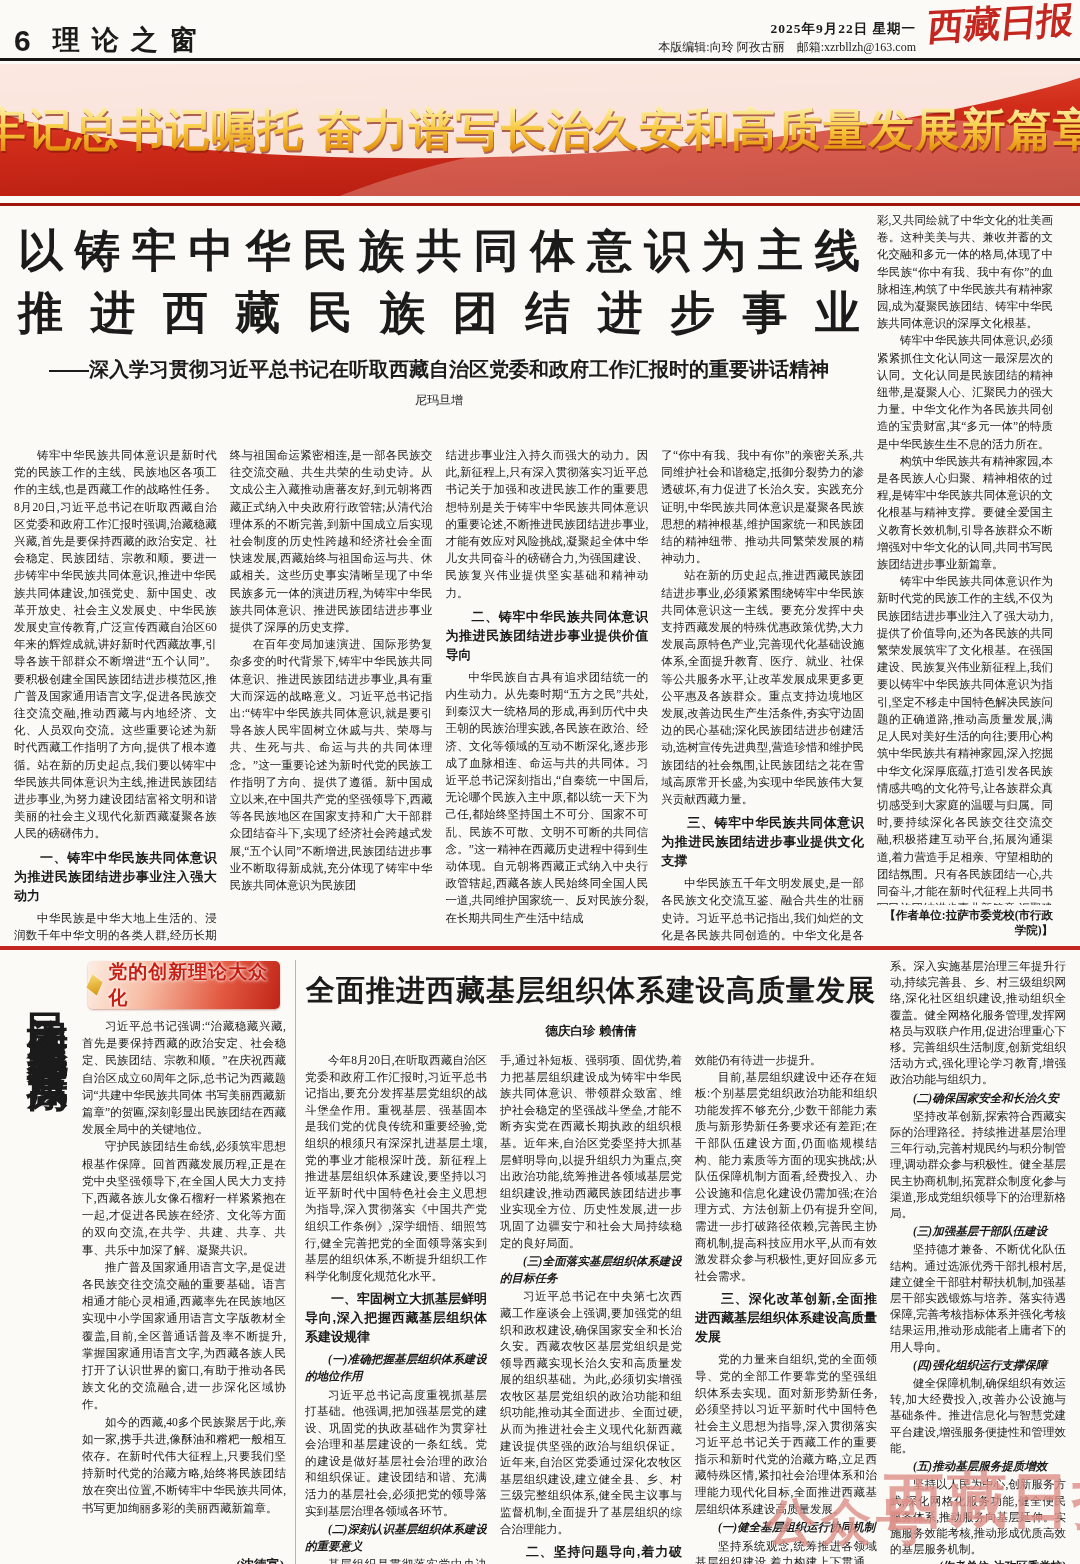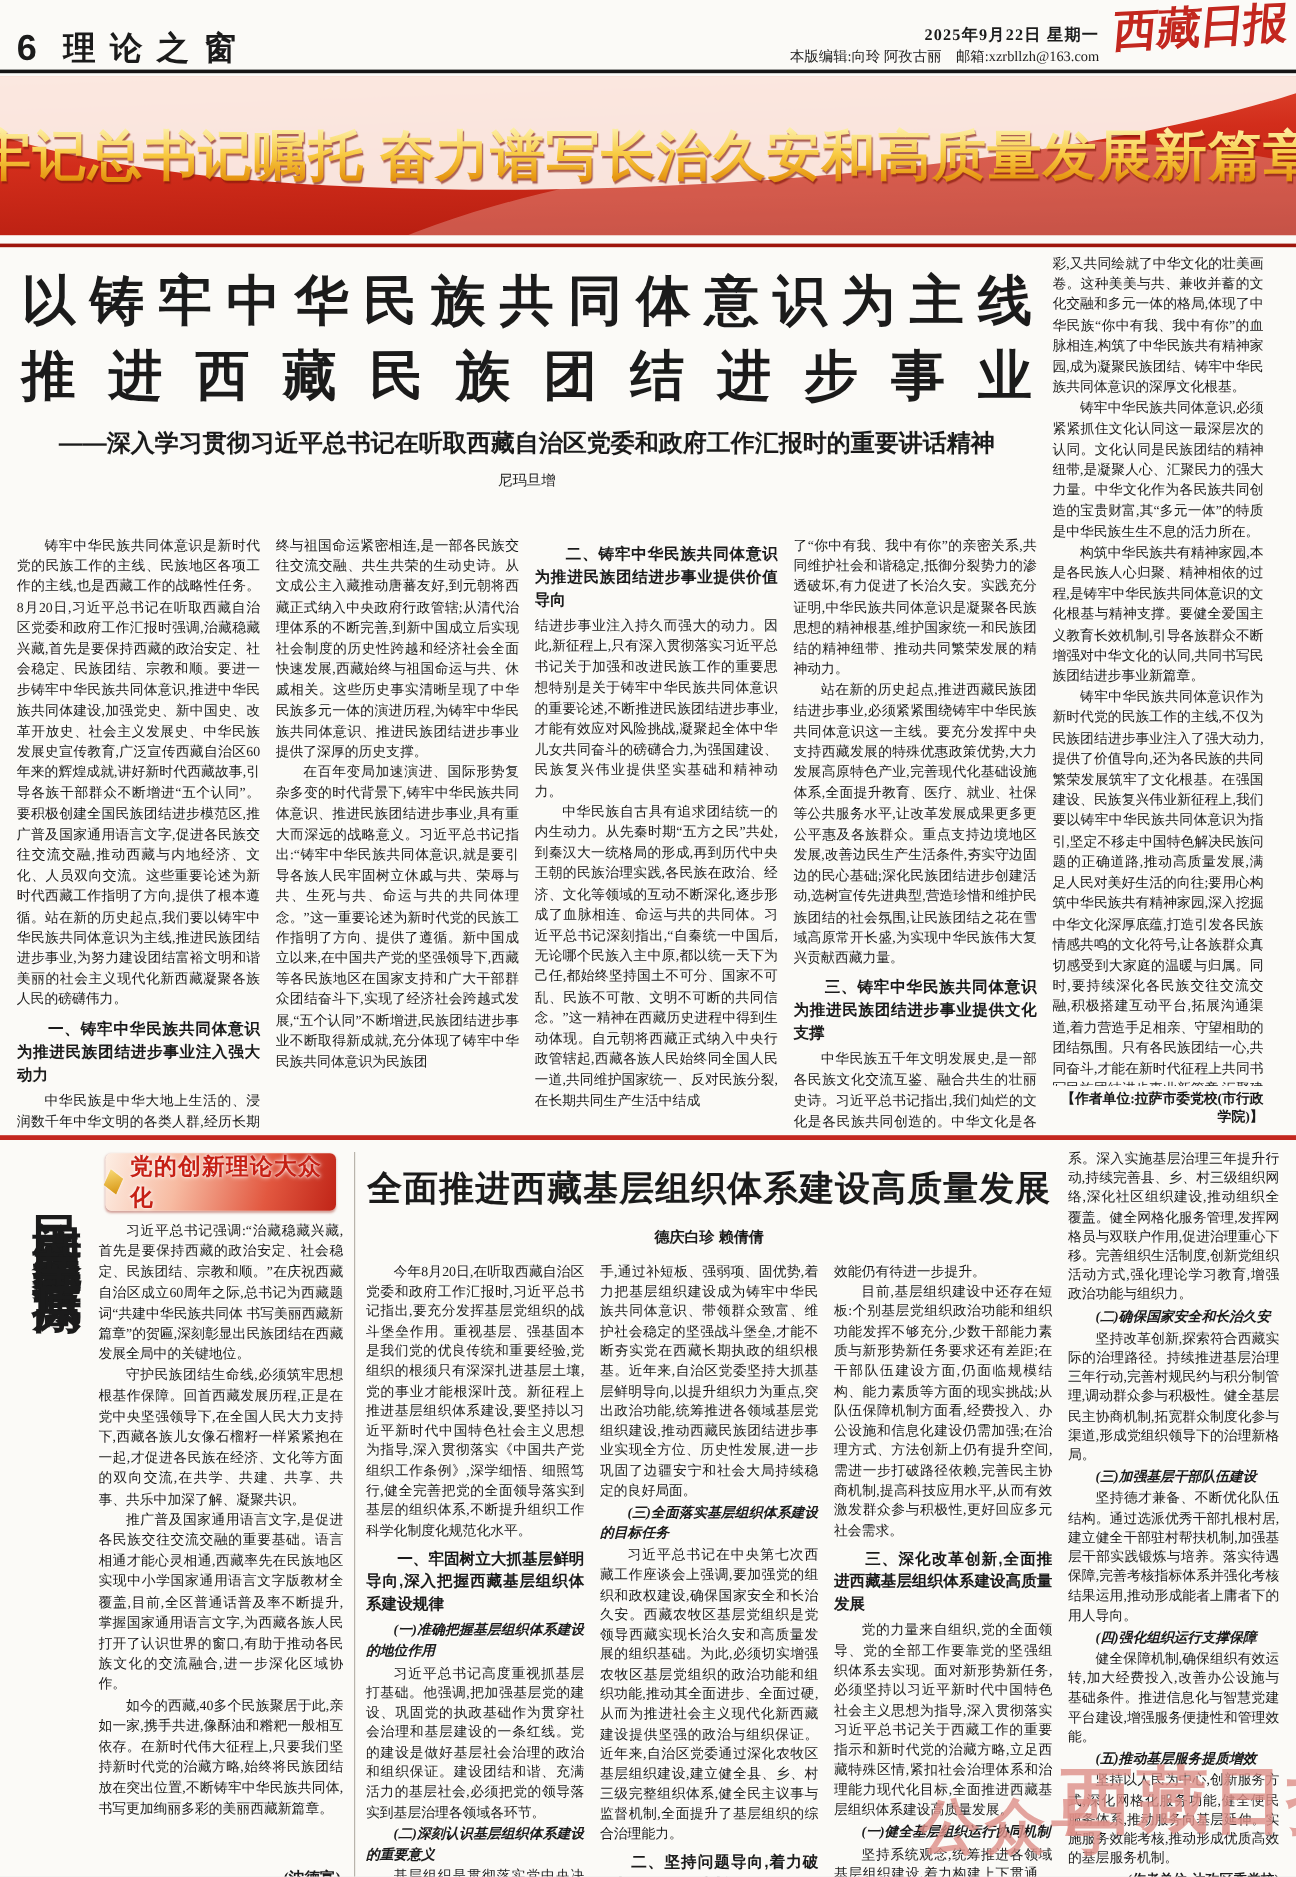--- a/index.html
+++ b/index.html
@@ -106,22 +106,22 @@
         <div class="col coltxt">
             <div class="blk p">铸牢中华民族共同体意识是新时代党的民族工作的主线、民族地区各项工作的主线,也是西藏工作的战略性任务。8月20日,习近平总书记在听取西藏自治区党委和政府工作汇报时强调,治藏稳藏兴藏,首先是要保持西藏的政治安定、社会稳定、民族团结、宗教和顺。要进一步铸牢中华民族共同体意识,推进中华民族共同体建设,加强党史、新中国史、改革开放史、社会主义发展史、中华民族发展史宣传教育,广泛宣传西藏自治区60年来的辉煌成就,讲好新时代西藏故事,引导各族干部群众不断增进“五个认同”。要积极创建全国民族团结进步模范区,推广普及国家通用语言文字,促进各民族交往交流交融,推动西藏与内地经济、文化、人员双向交流。这些重要论述为新时代西藏工作指明了方向,提供了根本遵循。站在新的历史起点,我们要以铸牢中华民族共同体意识为主线,推进民族团结进步事业,为努力建设团结富裕文明和谐美丽的社会主义现代化新西藏凝聚各族人民的磅礴伟力。</div>
             <div class="blk sech">一、铸牢中华民族共同体意识为推进民族团结进步事业注入强大动力</div>
             <div class="blk p">中华民族是中华大地上生活的、浸润数千年中华文明的各类人群,经历长期交往交流交融,共同缔造统一多民族国家历史进程中形成的,相互依存、统一而不能分割的民族共同体。习近平总书记指出,民族团结是我国各族人民的生命线,铸牢中华民族共同体意识是民族团结之本。这些重要论述揭示了民族团结对于国家统一、社会稳定及增进人民福祉的重大意义。</div>
           </div>
         <div class="col coltxt">
             <div class="blk p0">终与祖国命运紧密相连,是一部各民族交往交流交融、共生共荣的生动史诗。从文成公主入藏推动唐蕃友好,到元朝将西藏正式纳入中央政府行政管辖;从清代治理体系的不断完善,到新中国成立后实现社会制度的历史性跨越和经济社会全面快速发展,西藏始终与祖国命运与共、休戚相关。这些历史事实清晰呈现了中华民族多元一体的演进历程,为铸牢中华民族共同体意识、推进民族团结进步事业提供了深厚的历史支撑。</div>
             <div class="blk p">在百年变局加速演进、国际形势复杂多变的时代背景下,铸牢中华民族共同体意识、推进民族团结进步事业,具有重大而深远的战略意义。习近平总书记指出:“铸牢中华民族共同体意识,就是要引导各族人民牢固树立休戚与共、荣辱与共、生死与共、命运与共的共同体理念。”这一重要论述为新时代党的民族工作指明了方向、提供了遵循。新中国成立以来,在中国共产党的坚强领导下,西藏等各民族地区在国家支持和广大干部群众团结奋斗下,实现了经济社会跨越式发展,“五个认同”不断增进,民族团结进步事业不断取得新成就,充分体现了铸牢中华民族共同体意识为民族团</div>
           </div>
         <div class="col coltxt">
+            <div class="blk p0">结进步事业注入持久而强大的动力。因此,新征程上,只有深入贯彻落实习近平总书记关于加强和改进民族工作的重要思想特别是关于铸牢中华民族共同体意识的重要论述,不断推进民族团结进步事业,才能有效应对风险挑战,凝聚起全体中华儿女共同奋斗的磅礴合力,为强国建设、民族复兴伟业提供坚实基础和精神动力。</div>
             <div class="blk sech">二、铸牢中华民族共同体意识为推进民族团结进步事业提供价值导向</div>
-            <div class="blk p0">结进步事业注入持久而强大的动力。因此,新征程上,只有深入贯彻落实习近平总书记关于加强和改进民族工作的重要思想特别是关于铸牢中华民族共同体意识的重要论述,不断推进民族团结进步事业,才能有效应对风险挑战,凝聚起全体中华儿女共同奋斗的磅礴合力,为强国建设、民族复兴伟业提供坚实基础和精神动力。</div>
             <div class="blk p">中华民族自古具有追求团结统一的内生动力。从先秦时期“五方之民”共处,到秦汉大一统格局的形成,再到历代中央王朝的民族治理实践,各民族在政治、经济、文化等领域的互动不断深化,逐步形成了血脉相连、命运与共的共同体。习近平总书记深刻指出,“自秦统一中国后,无论哪个民族入主中原,都以统一天下为己任,都始终坚持国土不可分、国家不可乱、民族不可散、文明不可断的共同信念。”这一精神在西藏历史进程中得到生动体现。自元朝将西藏正式纳入中央行政管辖起,西藏各族人民始终同全国人民一道,共同维护国家统一、反对民族分裂,在长期共同生产生活中结成</div>
           </div>
         <div class="col coltxt">
             <div class="blk p0">了“你中有我、我中有你”的亲密关系,共同维护社会和谐稳定,抵御分裂势力的渗透破坏,有力促进了长治久安。实践充分证明,中华民族共同体意识是凝聚各民族思想的精神根基,维护国家统一和民族团结的精神纽带、推动共同繁荣发展的精神动力。</div>
             <div class="blk p">站在新的历史起点,推进西藏民族团结进步事业,必须紧紧围绕铸牢中华民族共同体意识这一主线。要充分发挥中央支持西藏发展的特殊优惠政策优势,大力发展高原特色产业,完善现代化基础设施体系,全面提升教育、医疗、就业、社保等公共服务水平,让改革发展成果更多更公平惠及各族群众。重点支持边境地区发展,改善边民生产生活条件,夯实守边固边的民心基础;深化民族团结进步创建活动,选树宣传先进典型,营造珍惜和维护民族团结的社会氛围,让民族团结之花在雪域高原常开长盛,为实现中华民族伟大复兴贡献西藏力量。</div>
             <div class="blk sech">三、铸牢中华民族共同体意识为推进民族团结进步事业提供文化支撑</div>
             <div class="blk p">中华民族五千年文明发展史,是一部各民族文化交流互鉴、融合共生的壮丽史诗。习近平总书记指出,我们灿烂的文化是各民族共同创造的。中华文化是各民族文化的集大成。从藏族锅庄舞的豪迈奔放到维吾尔十二木卡姆的悠扬旋律,各民族的文化犹如璀璨星辰,竞绽放独特光</div>
           </div>
       </div>
     </div>

